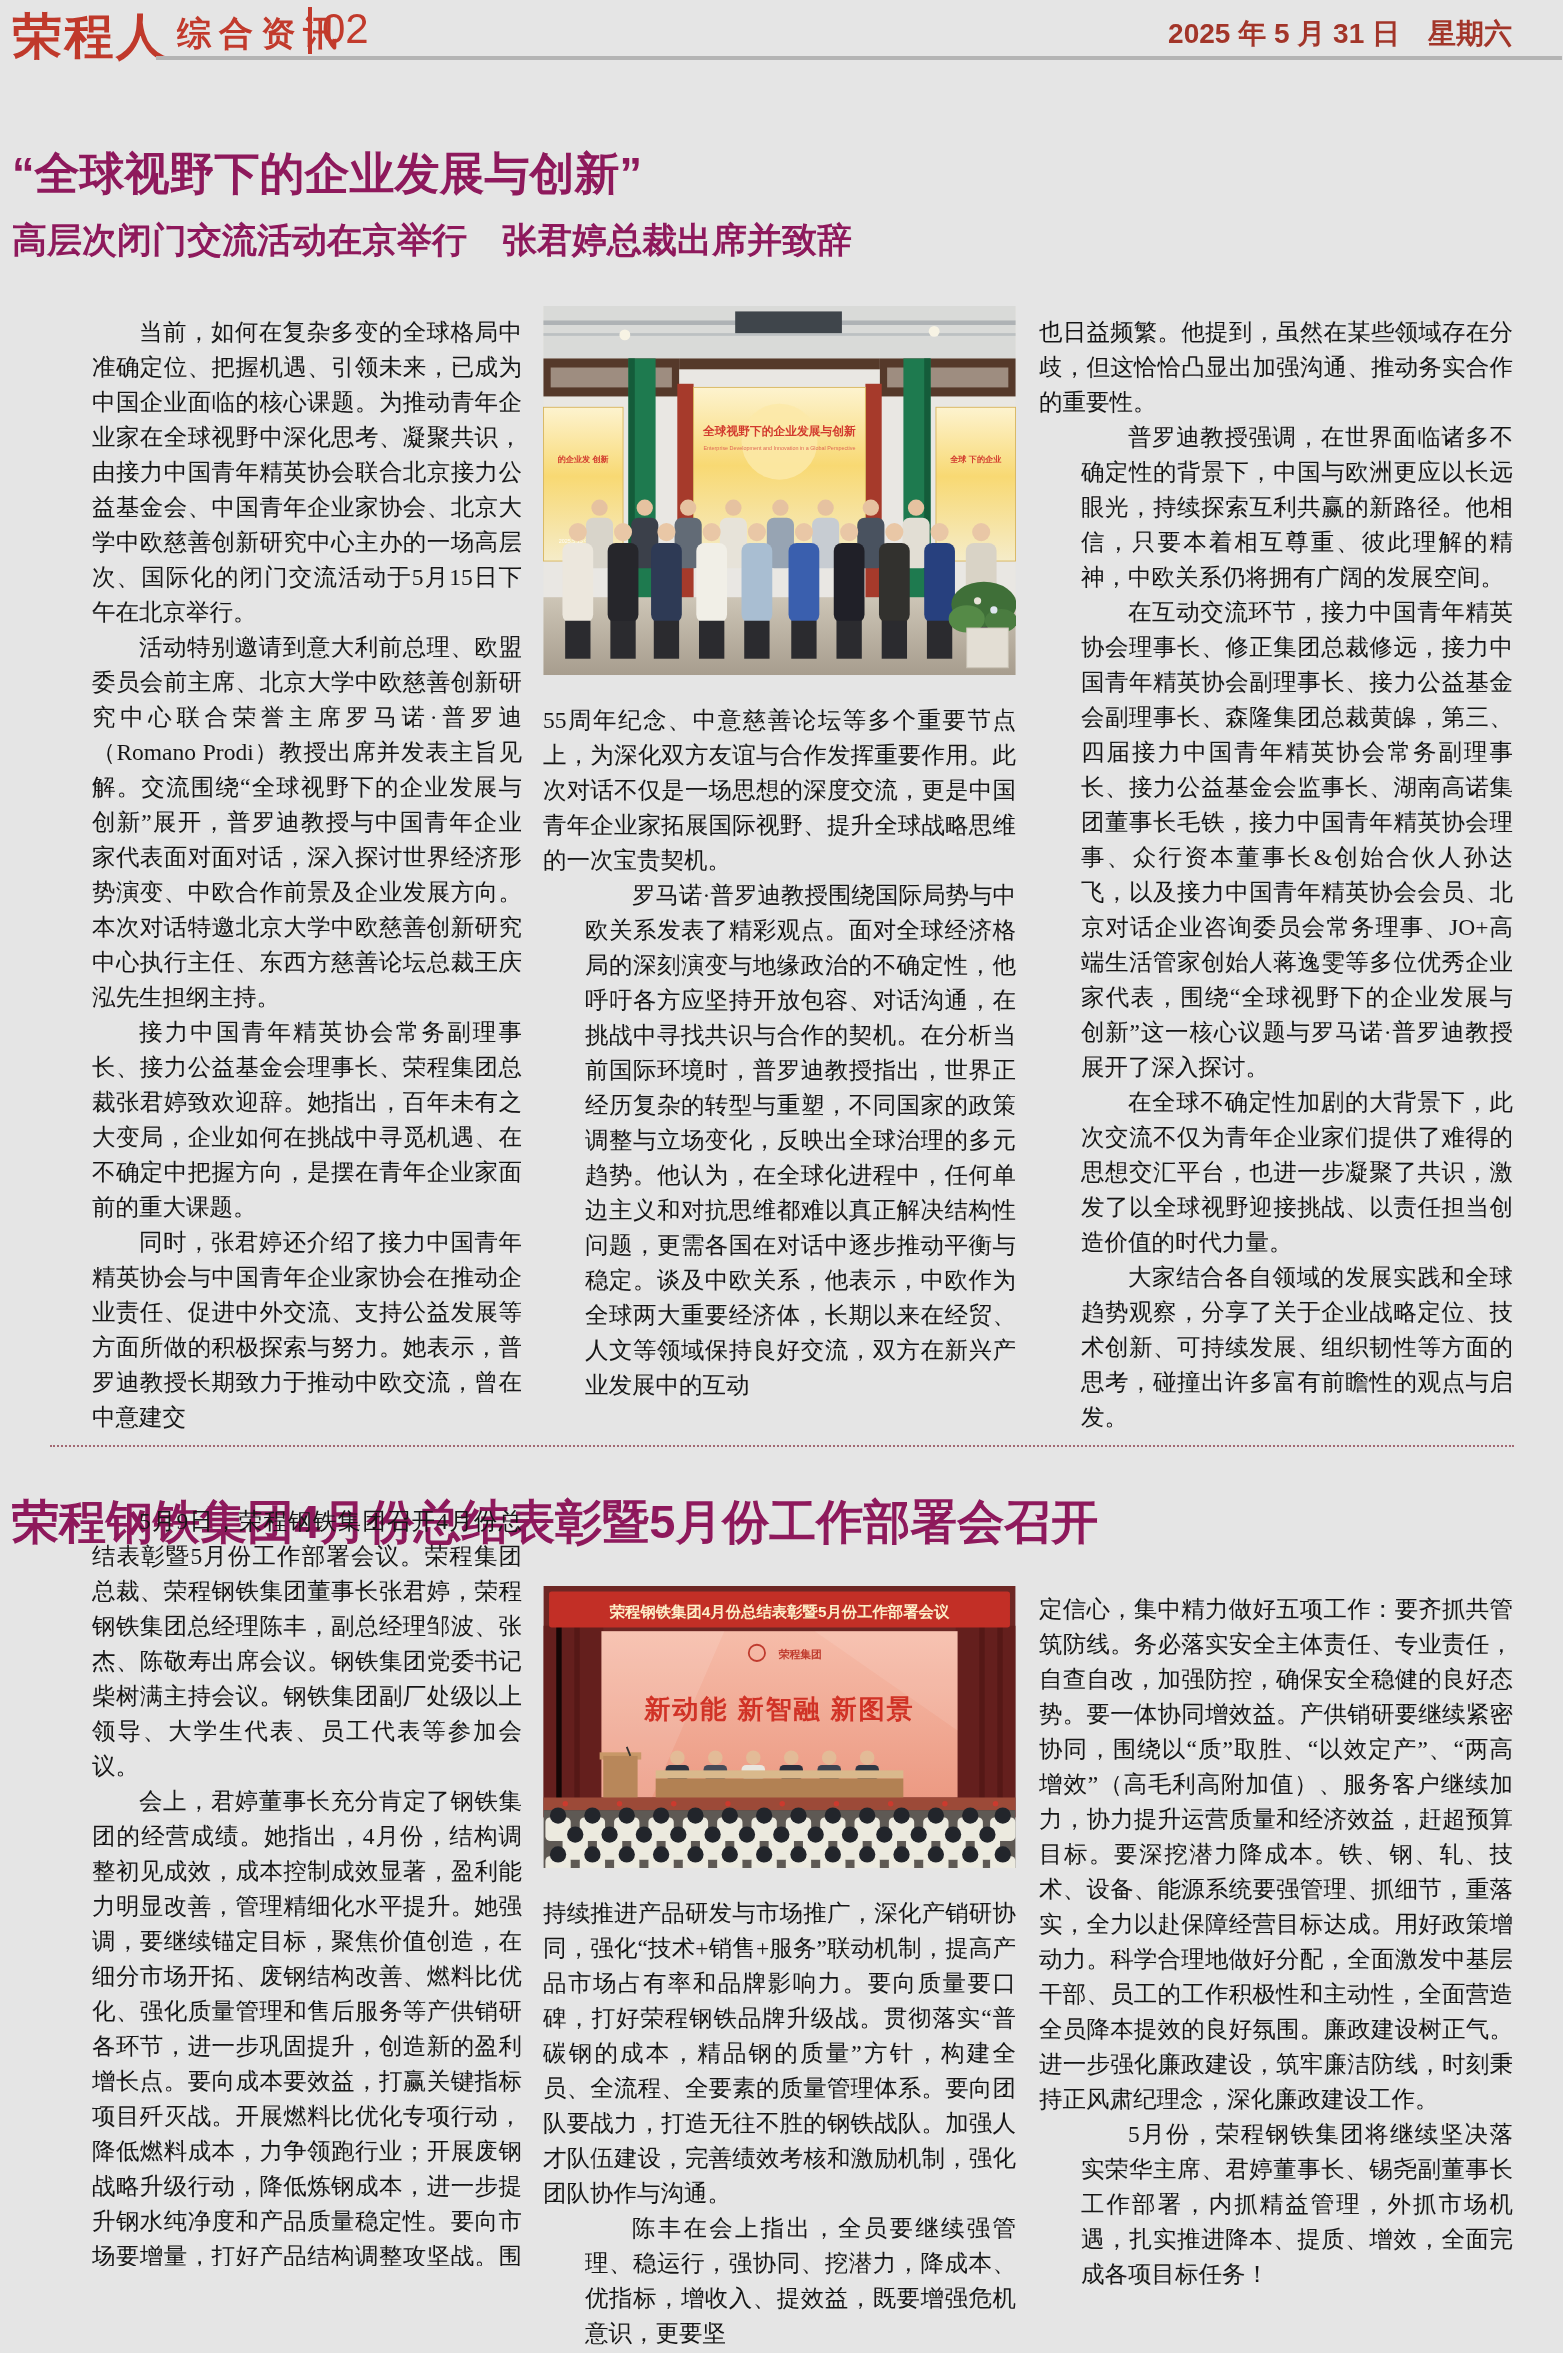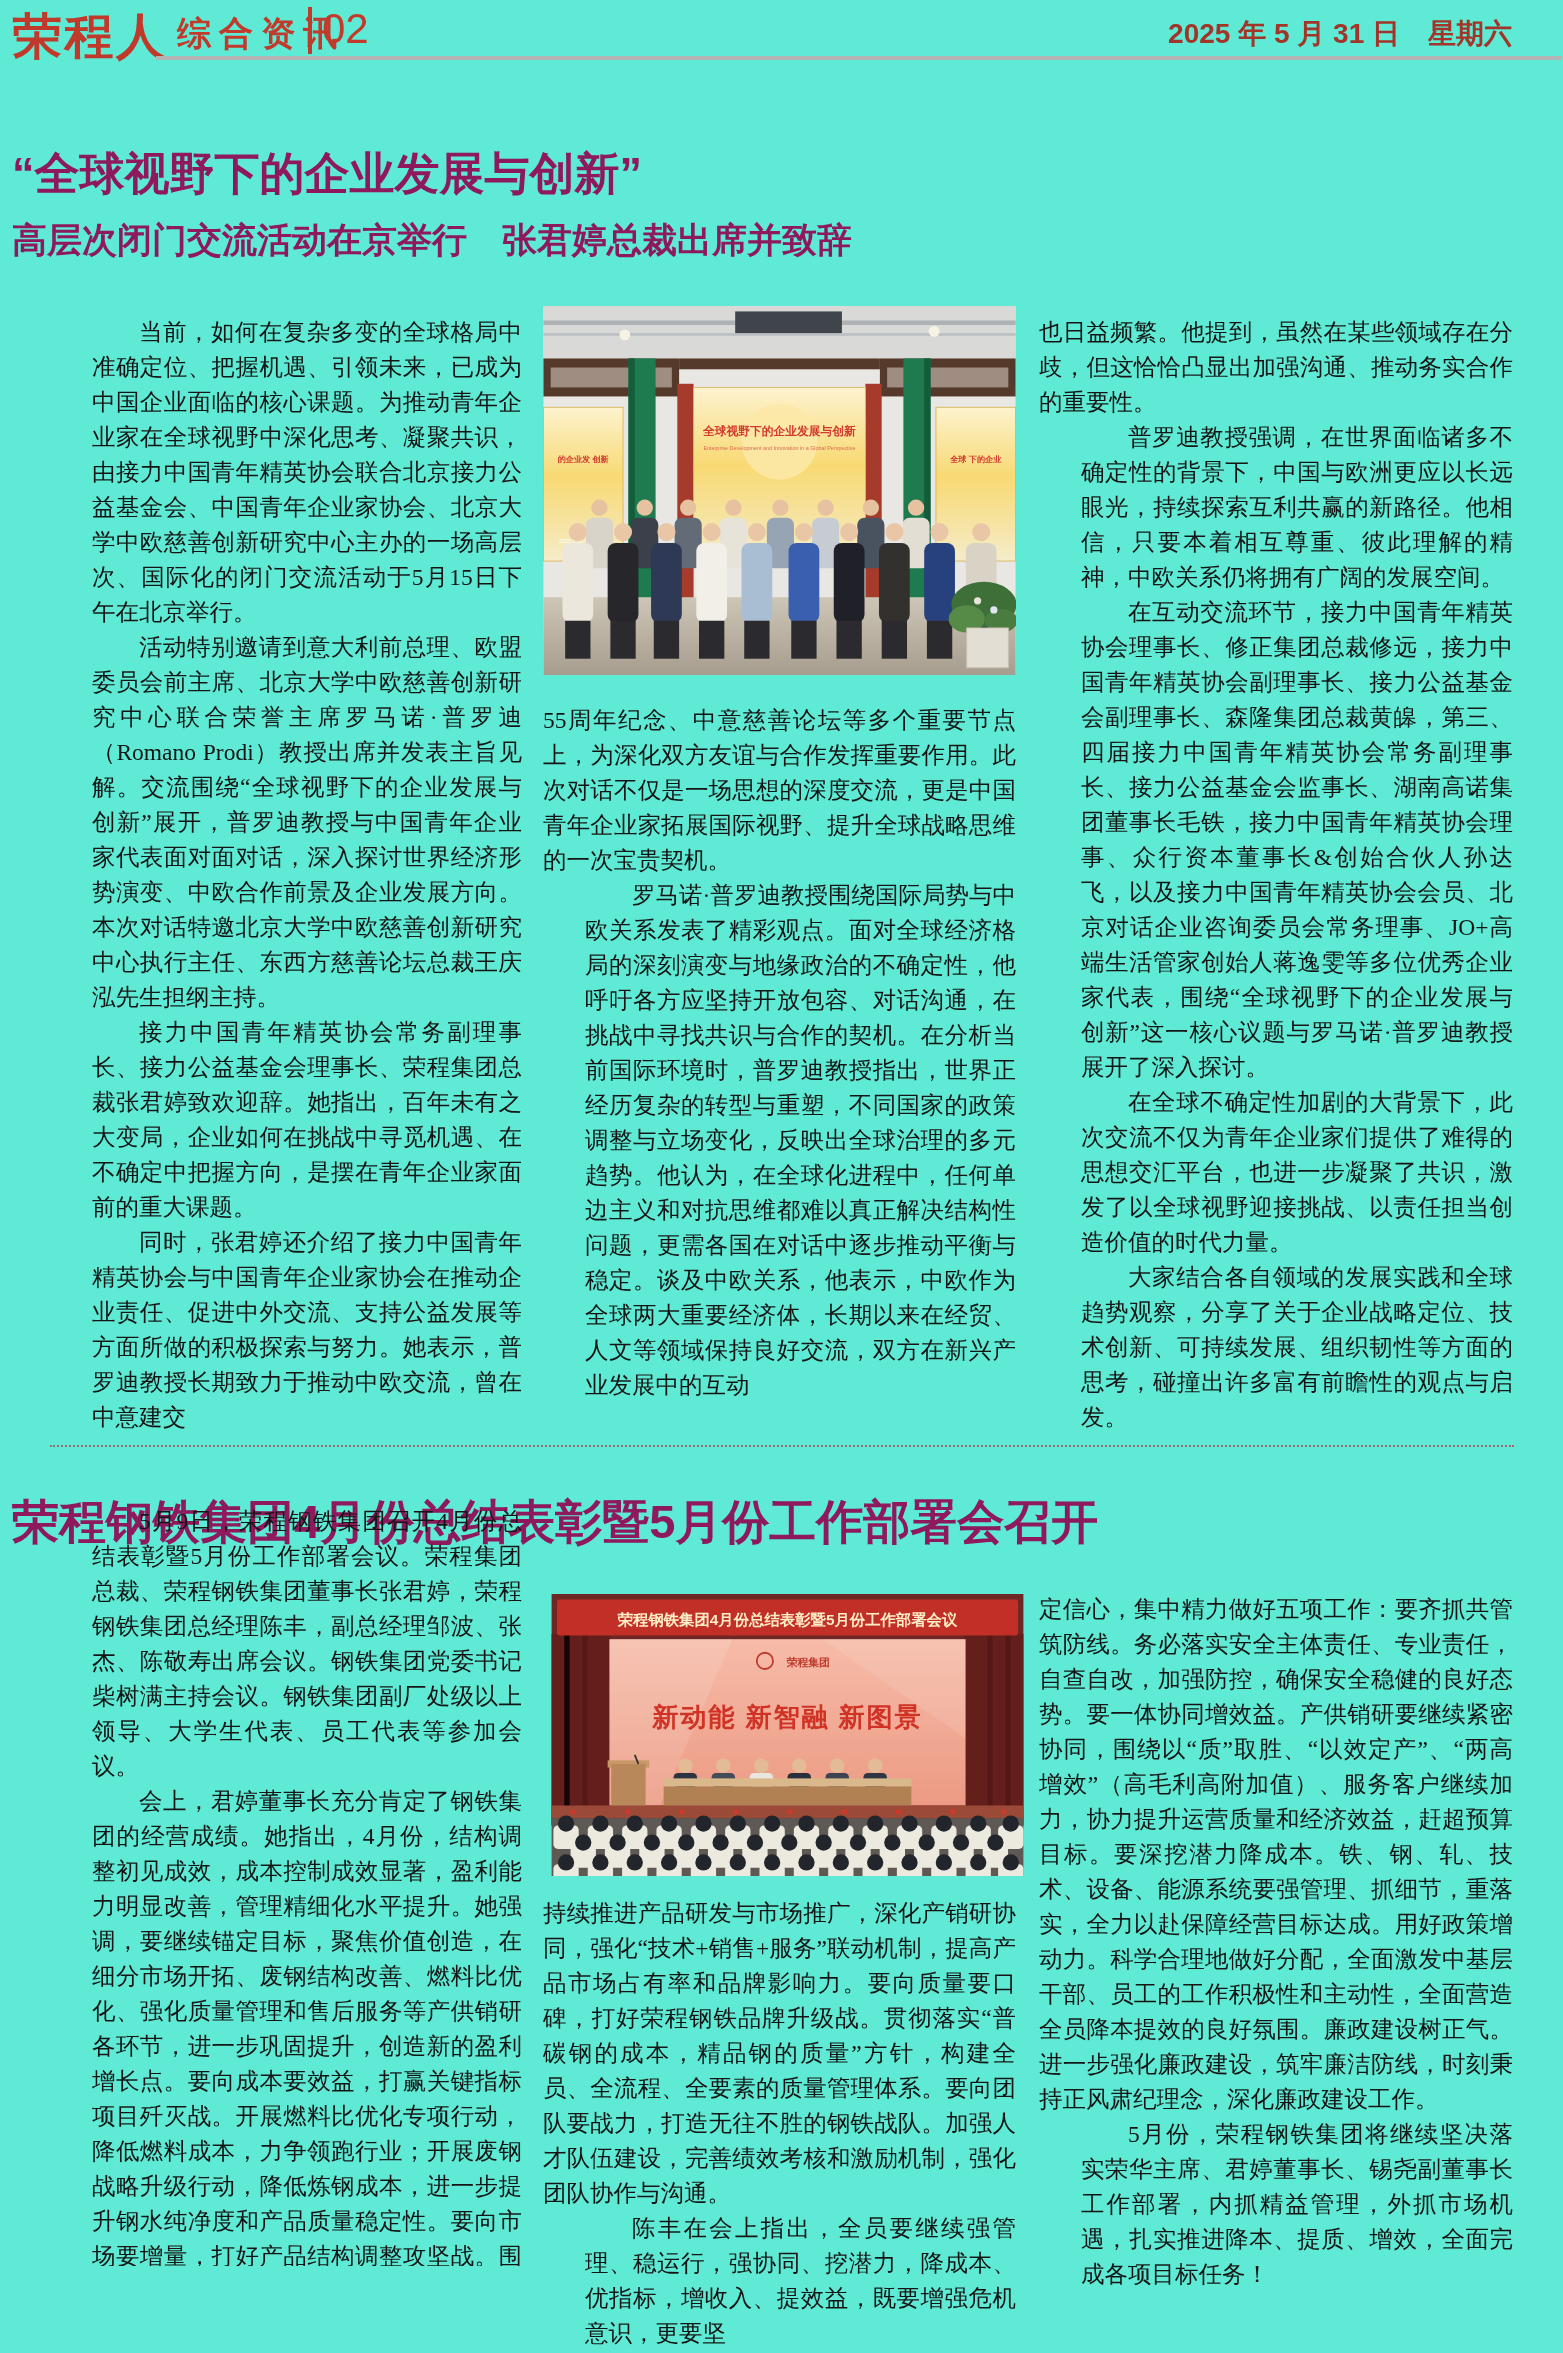--- a/index.html
+++ b/index.html
@@ -1,16 +1,16 @@
 <!DOCTYPE html>
 <html style="font-size:14.5px"><head>
 <meta charset="utf-8">
 <style>
   html,body{margin:0;padding:0;background:#888;}
-  .page{position:relative;width:1563px;height:2354px;background:#5eead4;overflow:hidden;
+  .page{position:relative;width:1563px;height:2354px;background:#e5e5e5;overflow:hidden;
         font-family:"Liberation Serif","DejaVu Serif",serif;}
   
   .masthead{position:absolute;left:12.7px;top:3.6px;font-size:49px;font-weight:900;color:#c0392b;
             letter-spacing:2.7px;font-family:"Liberation Serif",serif;}
   .section-title{position:absolute;left:177px;top:11px;font-size:34px;font-weight:bold;color:#c23a2c;
             letter-spacing:8.1px;font-family:"Liberation Sans",sans-serif;}
   .vbar{position:absolute;left:308px;top:7.2px;width:3.6px;height:47px;background:#c23a2c;}
   .pagenum{position:absolute;left:322px;top:5.4px;font-size:42px;color:#c23a2c;
             font-family:"Liberation Sans",sans-serif;}
   .issue-date{position:absolute;right:51px;top:14.5px;font-size:28px;font-weight:bold;color:#a23529;
@@ -172,21 +172,21 @@
 
   <div class="article-divider"></div>
 
   <h1 class="headline" id="a2t">荣程钢铁集团4月份总结表彰暨5月份工作部署会召开</h1>
 
   <section class="art-col" id="a2c1">
       <p class="para indent">5月9日，荣程钢铁集团召开4月份总结表彰暨5月份工作部署会议。荣程集团总裁、荣程钢铁集团董事长张君婷，荣程钢铁集团总经理陈丰，副总经理邹波、张杰、陈敬寿出席会议。钢铁集团党委书记柴树满主持会议。钢铁集团副厂处级以上领导、大学生代表、员工代表等参加会议。</p>
       <p class="para indent">会上，君婷董事长充分肯定了钢铁集团的经营成绩。她指出，4月份，结构调整初见成效，成本控制成效显著，盈利能力明显改善，管理精细化水平提升。她强调，要继续锚定目标，聚焦价值创造，在细分市场开拓、废钢结构改善、燃料比优化、强化质量管理和售后服务等产供销研各环节，进一步巩固提升，创造新的盈利增长点。要向成本要效益，打赢关键指标项目歼灭战。开展燃料比优化专项行动，降低燃料成本，力争领跑行业；开展废钢战略升级行动，降低炼钢成本，进一步提升钢水纯净度和产品质量稳定性。要向市场要增量，打好产品结构调整攻坚战。围绕“小高新精特”</p>
     </section>
 
-  <figure class="photo" id="photo2" style="margin:8px;">
+  <figure class="photo" id="photo2" style="margin:0;">
     <svg width="473" height="282" viewBox="0 0 522 312">
       <defs>
         <linearGradient id="pbg" x1="0" y1="0" x2="0" y2="1">
           <stop offset="0" stop-color="#f6bca9"></stop>
             <stop offset="1" stop-color="#ec9a83"></stop>
         </linearGradient>
         <g id="aud">
             <rect x="-14" y="2" width="28" height="26" rx="5" fill="#eceadf"></rect>
             <circle cy="0" r="9" fill="#22252b"></circle>
           </g>

